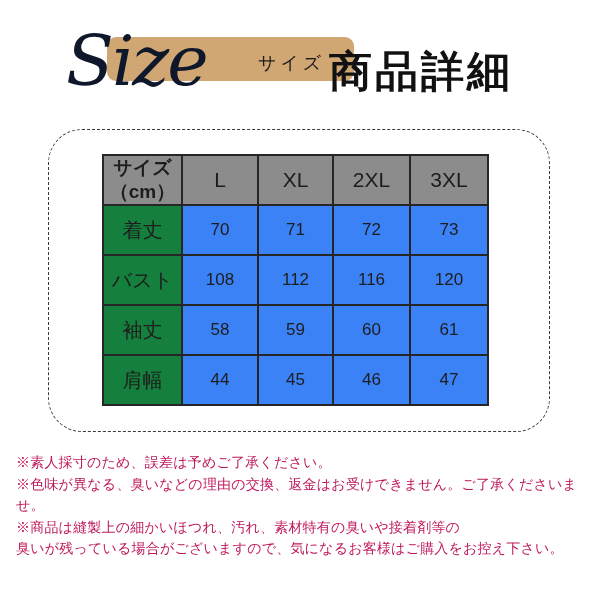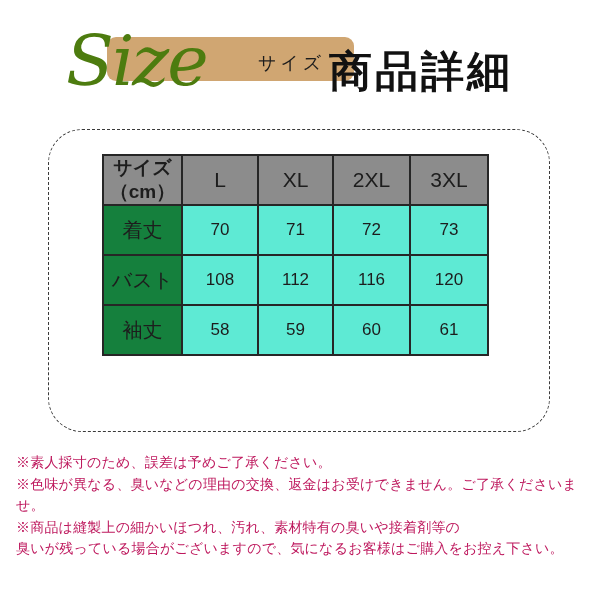--- a/index.html
+++ b/index.html
@@ -17,21 +17,21 @@
     position:absolute; left:107px; top:37px;
     width:247px; height:44px;
     background:#d0a672;
     border-radius:9px;
   }
   .size-script {
     position:absolute; left:66px; top:26px;
     font-family:"DejaVu Serif", "Liberation Serif", serif;
     font-style:italic;
     font-size:70px; line-height:1;
-    color:#4d7c0f;
+    color:#0f172a;
     letter-spacing:-2px;
   }
   .size-jp {
     position:absolute; left:258px; top:51px;
     font-size:18px; letter-spacing:4px;
     color:#1c1c1c;
   }
   .main-title {
     position:absolute; left:329px; top:46px;
     font-family:"DejaVu Serif", "Liberation Serif", serif;
@@ -72,21 +72,21 @@
     font-size:19px;
     font-weight:bold;
     line-height:1.25;
   }
   td.rowlabel {
     background:#15803d;
     font-size:20px;
     font-weight:normal;
   }
   td.val {
-    background:#5eead4;
+    background:#3b82f6;
     font-size:17px;
   }
 
   
   .notes {
     position:absolute; left:16px; top:452px;
     width:578px;
     font-size:14px;
     line-height:21.5px;
     color:#be185d;
@@ -140,20 +140,27 @@
         <td class="val">116</td>
         <td class="val">120</td>
       </tr>
       <tr>
         <td class="rowlabel">袖丈</td>
         <td class="val">58</td>
         <td class="val">59</td>
         <td class="val">60</td>
         <td class="val">61</td>
       </tr>
+      <tr>
+        <td class="rowlabel">肩幅</td>
+        <td class="val">44</td>
+        <td class="val">45</td>
+        <td class="val">46</td>
+        <td class="val">47</td>
+      </tr>
     </tbody>
   </table>
 
   <div class="notes">
     <div>※素人採寸のため、誤差は予めご了承ください。</div>
     <div>※色味が異なる、臭いなどの理由の交換、返金はお受けできません。ご了承くださいませ。</div>
     <div>※商品は縫製上の細かいほつれ、汚れ、素材特有の臭いや接着剤等の</div>
     <div>臭いが残っている場合がございますので、気になるお客様はご購入をお控え下さい。</div>
   </div>
 

